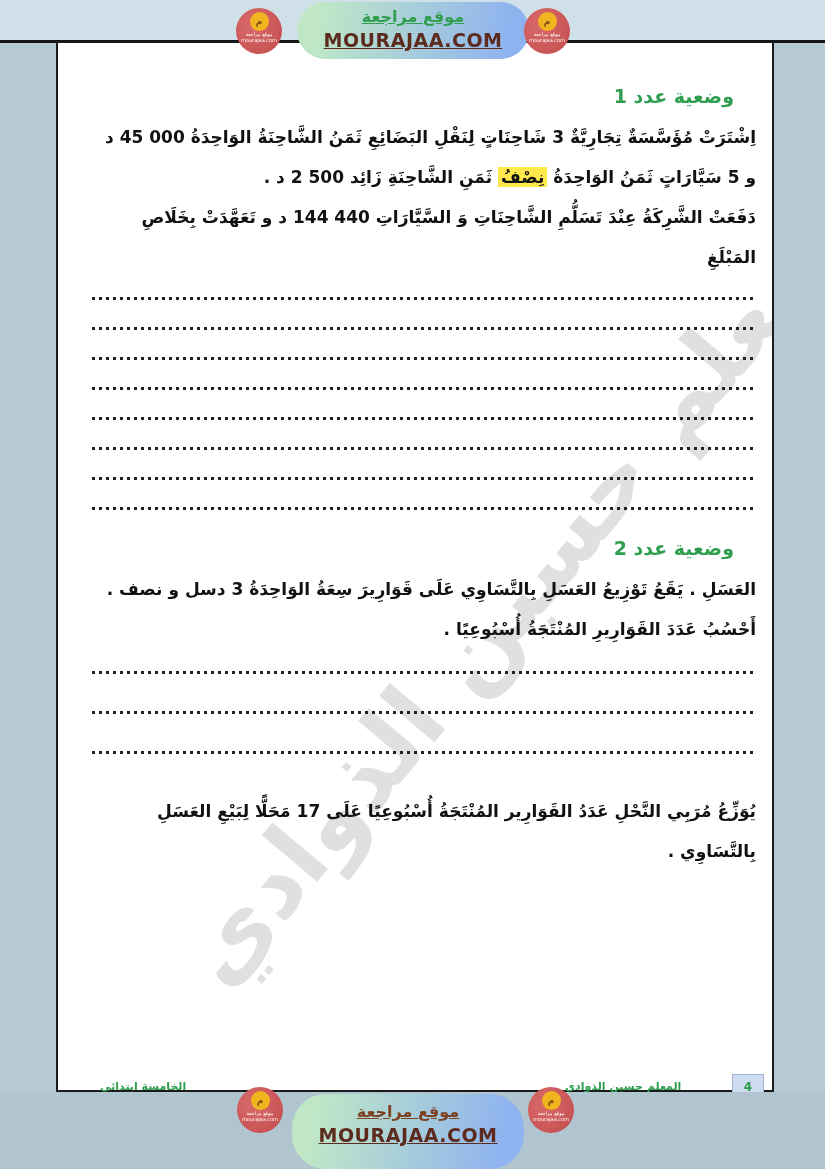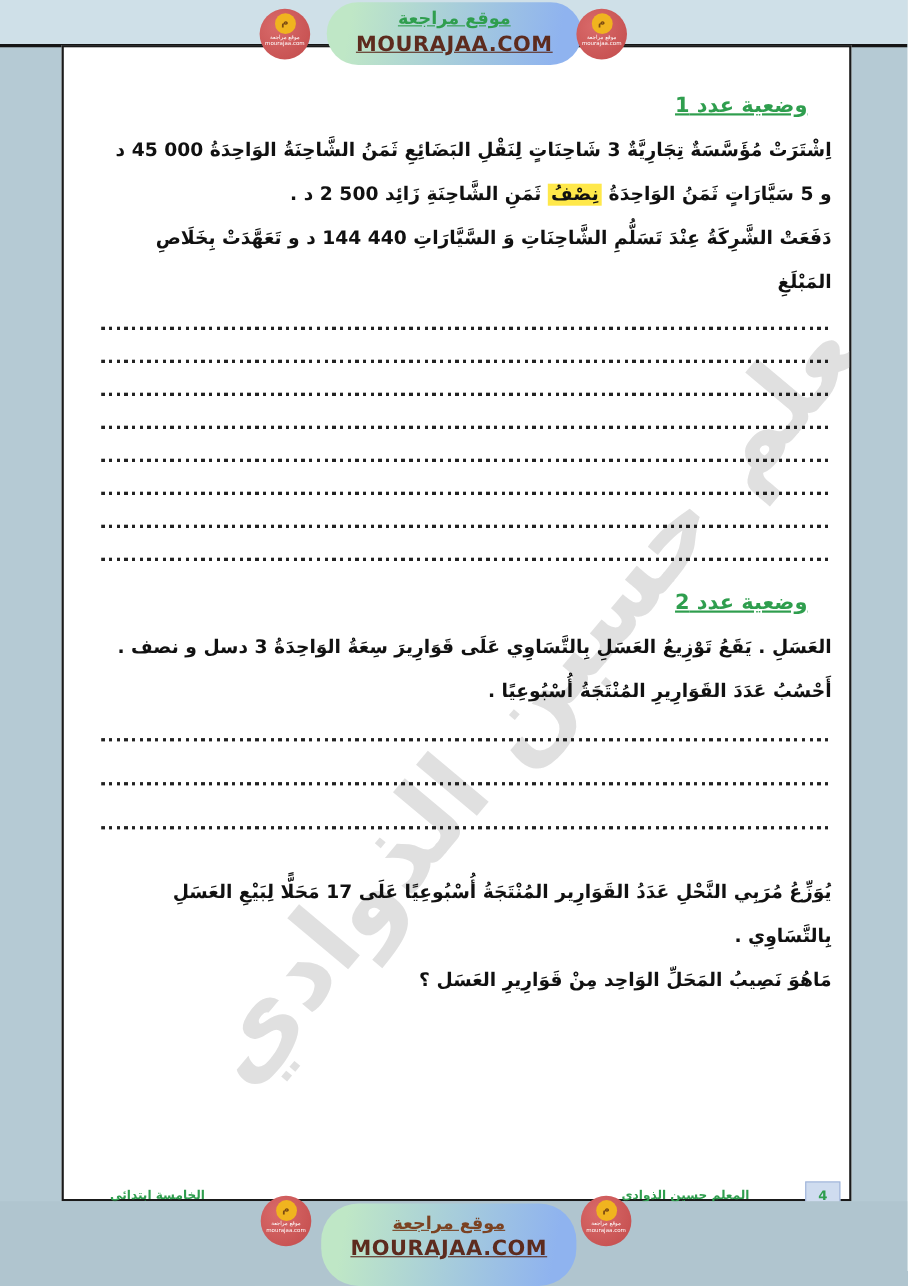--- a/index.html
+++ b/index.html
@@ -22,21 +22,21 @@
     position:absolute;left:-30px;top:505px;width:960px;
     text-align:center;white-space:nowrap;
     transform:rotate(-50deg);transform-origin:center;
     font-size:95px;font-weight:bold;color:#d6d6d6;opacity:.75;
     z-index:0;pointer-events:none;
   }
   
   .sec-heading{
     direction:rtl;margin:42px 22px 0 0;
     color:#2f9e4e;font-weight:bold;font-size:19px;
-    text-decoration:underline;text-decoration-thickness:2px;
+    text-decoration-thickness:2px;
   }
   .sec-heading.second{margin-top:16px;}
   
   .para{direction:rtl;text-align:right;font-size:17px;font-weight:bold;color:#111;margin-top:10px;}
   .para .line{line-height:40px;}
   .hl{background:#ffe84a;padding:0 3px;margin-top:20px;}
   
   .dots{margin-top:20px;}
   .dotline{
     height:3px;margin-bottom:27px;
@@ -132,21 +132,20 @@
     </div>
 
     <div class="dots wide m22">
       <div class="dotline"></div>
       <div class="dotline"></div>
       <div class="dotline"></div>
     </div>
 
     <div class="para m19">
       <div class="line">يُوَزِّعُ مُرَبِي النَّحْلِ عَدَدُ القَوَارِير المُنْتَجَةُ أُسْبُوعِيًا عَلَى 17 مَحَلًّا لِبَيْعِ العَسَلِ بِالتَّسَاوِي .</div>
-      <div class="line">مَاهُوَ نَصِيبُ المَحَلِّ الوَاحِد مِنْ قَوَارِيرِ العَسَل ؟</div>
     </div>
 
   </div>
 </div>
 
 <div class="note left">الخامسة ابتدائي</div>
 <div class="note right">المعلم حسين الذوادي</div>
 <div class="pagenum">4</div>
 
 <div class="footband"></div>

